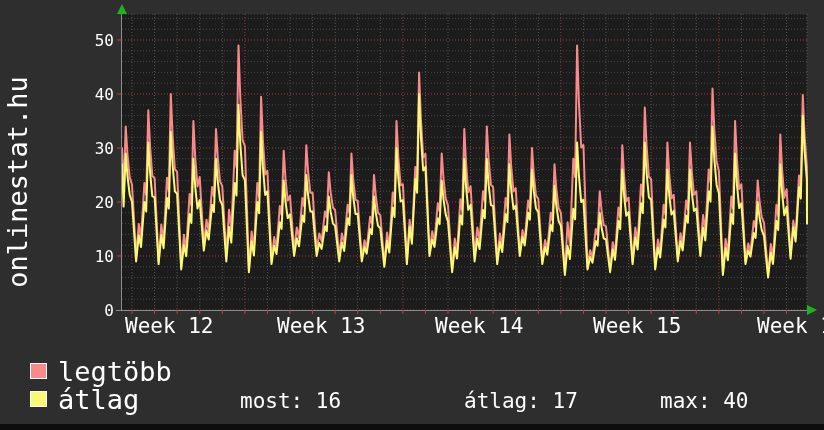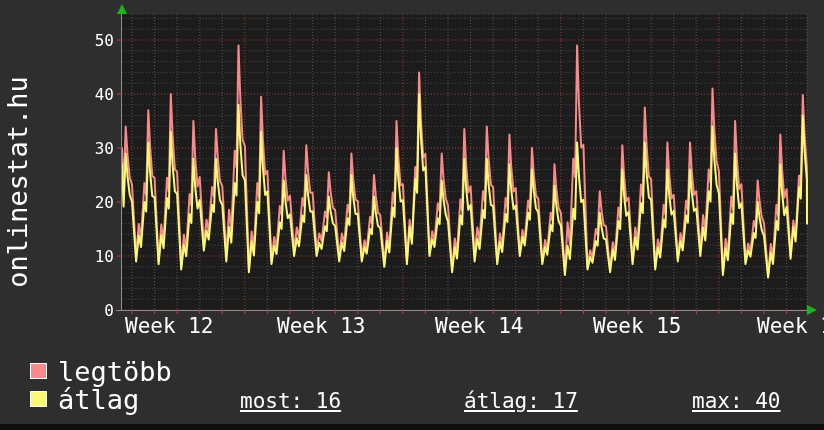--- a/index.html
+++ b/index.html
@@ -4,21 +4,21 @@
 <style>
   html,body{margin:0;padding:0;background:#2e2e2e;}
   .screen{position:relative;width:824px;height:430px;background:#2e2e2e;overflow:hidden;
           font-family:"DejaVu Sans Mono", monospace;color:#ffffff;}
   .vtitle{position:absolute;left:17px;top:182px;transform:translate(-50%,-50%) rotate(-90deg);
           white-space:nowrap;font-size:27px;color:#ffffff;letter-spacing:0px;}
   svg text{font-family:"DejaVu Sans Mono", monospace;fill:#ffffff;}
   .legend-row{position:absolute;left:30px;display:flex;align-items:center;height:20px;}
   .swatch{display:inline-block;width:15px;height:14px;border:1px solid #ffffff;margin-right:11px;}
   .legend-label{font-size:27px;line-height:1;}
-  .stat{position:absolute;font-size:21px;line-height:1;top:391px;text-decoration:underline;}
+  .stat{position:absolute;font-size:21px;line-height:1;top:391px;}
   .bottom-bar{position:absolute;left:0;bottom:0;width:824px;height:6px;background:#0d0d0d;}
 </style>
 </head>
 <body>
 
 <div class="screen">
 
   <div class="vtitle">onlinestat.hu</div>
 
   <svg id="chart" width="824" height="356" viewBox="0 0 824 356" style="position:absolute;left:0;top:0;">
@@ -155,16 +155,16 @@
     <span class="swatch" id="swatch-0" style="background: rgb(249, 138, 138);"></span>
     <span class="legend-label">legtöbb</span>
   </div>
   <div class="legend-row" style="top:389px;justify-content:space-between;">
     <span class="swatch" id="swatch-1" style="background: rgb(249, 249, 118);"></span>
     <span class="legend-label">átlag</span>
   </div>
 
   <span class="stat" id="stat-0" style="left: 240px;">most: 16</span>
   <span class="stat" id="stat-1" style="left: 464px;">átlag: 17</span>
-  <span class="stat" id="stat-2" style="left: 692px;">max: 40</span>
+  <span class="stat" id="stat-2" style="left: 660px;">max: 40</span>
 
   <div class="bottom-bar"></div>
 </div>
 
 </body></html>

